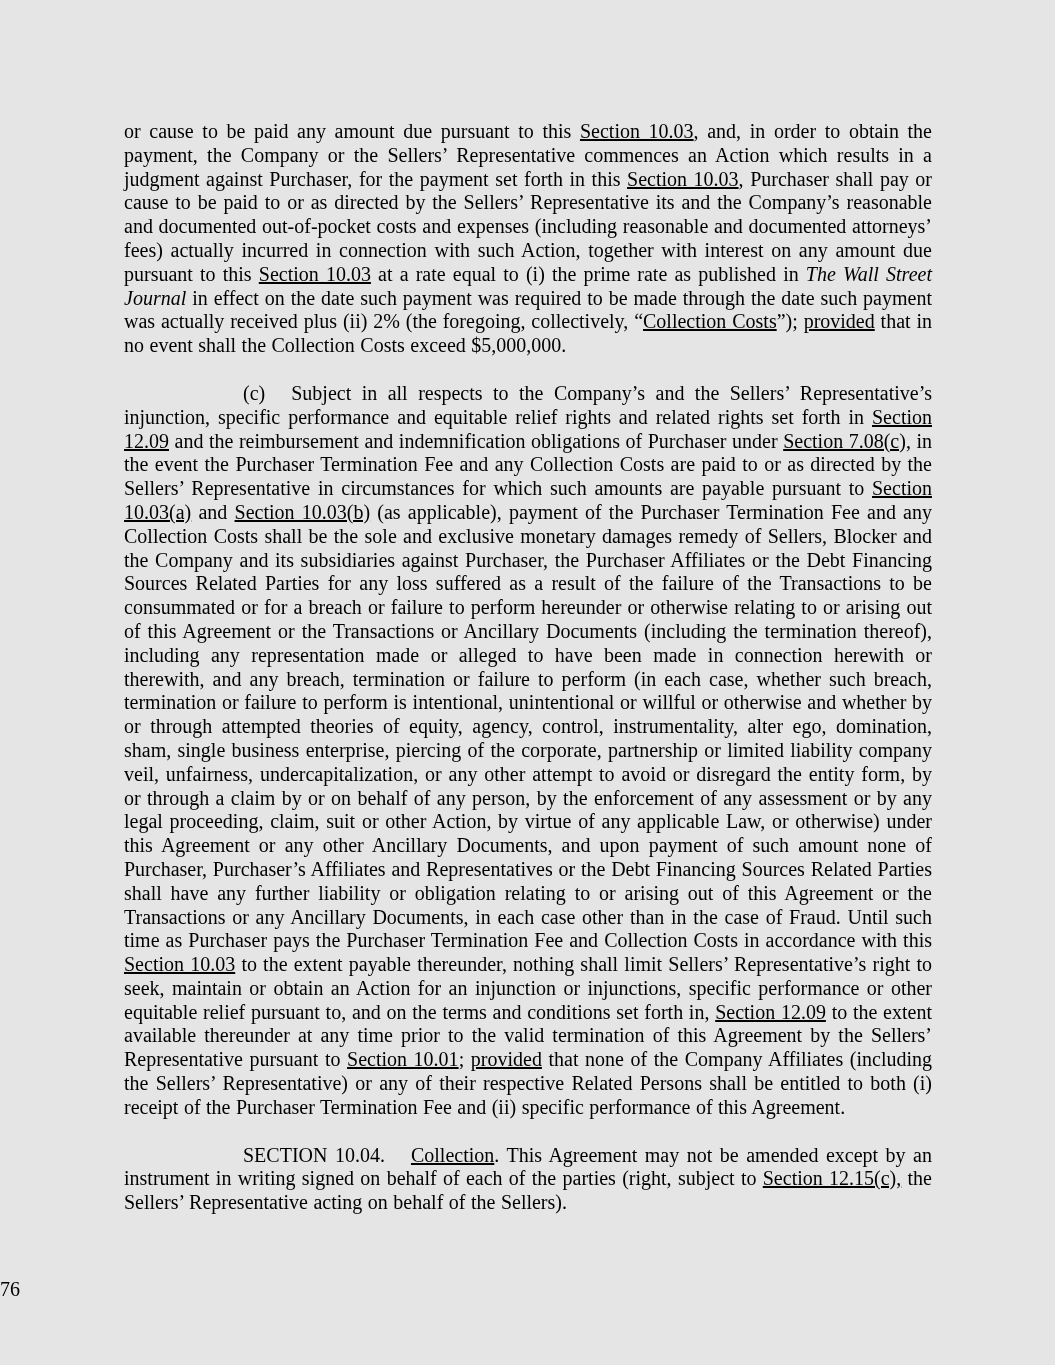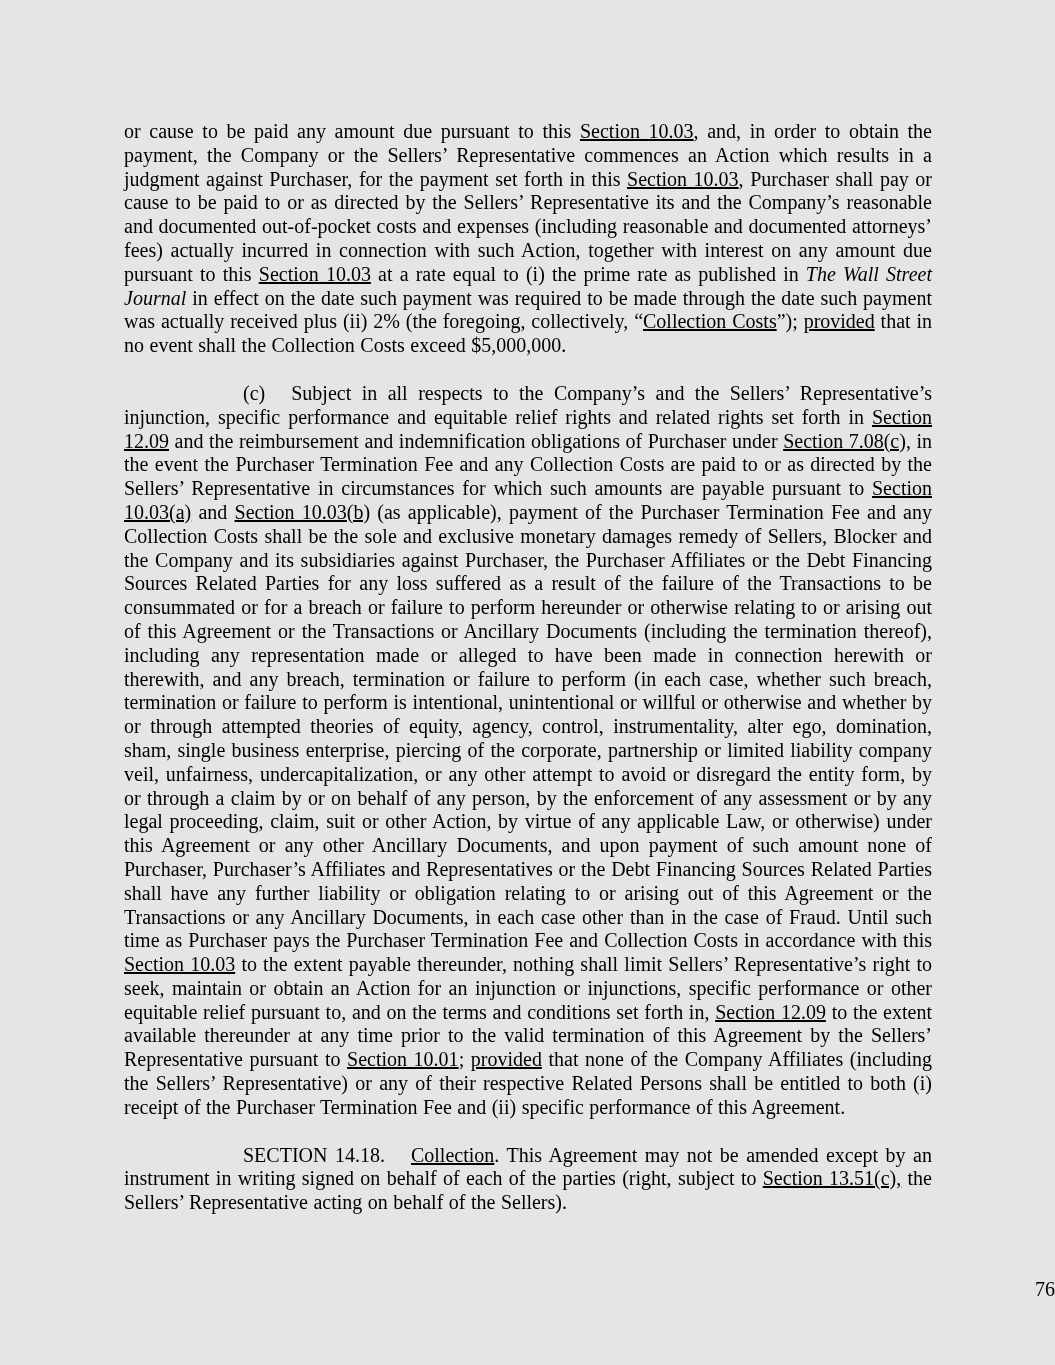--- a/index.html
+++ b/index.html
@@ -42,28 +42,28 @@
   .i { font-style: italic; }
   .tab {
     display: inline-block;
     width: 26px;
   }
   .page-number {
     position: absolute;
     left: 0;
     top: 1278px;
     width: 1055px;
-    text-align: right;
+    text-align: left;
     font-size: 20px;
     line-height: 23.8px;
   }
 </style>
 </head>
 <body>
 
 <div class="page">
   <div class="content">
       <p class="para"><span>or cause to be paid any amount due pursuant to this </span><span class="u">Section 10.03</span><span>, and, in order to obtain the payment, the Company or the Sellers’ Representative commences an Action which results in a judgment against Purchaser, for the payment set forth in this </span><span class="u">Section 10.03</span><span>, Purchaser shall pay or cause to be paid to or as directed by the Sellers’ Representative its and the Company’s reasonable and documented out-of-pocket costs and expenses (including reasonable and documented attorneys’ fees) actually incurred in connection with such Action, together with interest on any amount due pursuant to this </span><span class="u">Section 10.03</span><span> at a rate equal to (i) the prime rate as published in </span><span class="i">The Wall Street Journal</span><span> in effect on the date such payment was required to be made through the date such payment was actually received plus (ii) 2% (the foregoing, collectively, “</span><span class="u">Collection Costs</span><span>”); </span><span class="u">provided</span><span> that in no event shall the Collection Costs exceed $5,000,000.</span></p>
       <p class="para indent"><span>(c)</span><span class="tab"></span><span>Subject in all respects to the Company’s and the Sellers’ Representative’s injunction, specific performance and equitable relief rights and related rights set forth in </span><span class="u">Section 12.09</span><span> and the reimbursement and indemnification obligations of Purchaser under </span><span class="u">Section 7.08(c)</span><span>, in the event the Purchaser Termination Fee and any Collection Costs are paid to or as directed by the Sellers’ Representative in circumstances for which such amounts are payable pursuant to </span><span class="u">Section 10.03(a)</span><span> and </span><span class="u">Section 10.03(b)</span><span> (as applicable), payment of the Purchaser Termination Fee and any Collection Costs shall be the sole and exclusive monetary damages remedy of Sellers, Blocker and the Company and its subsidiaries against Purchaser, the Purchaser Affiliates or the Debt Financing Sources Related Parties for any loss suffered as a result of the failure of the Transactions to be consummated or for a breach or failure to perform hereunder or otherwise relating to or arising out of this Agreement or the Transactions or Ancillary Documents (including the termination thereof), including any representation made or alleged to have been made in connection herewith or therewith, and any breach, termination or failure to perform (in each case, whether such breach, termination or failure to perform is intentional, unintentional or willful or otherwise and whether by or through attempted theories of equity, agency, control, instrumentality, alter ego, domination, sham, single business enterprise, piercing of the corporate, partnership or limited liability company veil, unfairness, undercapitalization, or any other attempt to avoid or disregard the entity form, by or through a claim by or on behalf of any person, by the enforcement of any assessment or by any legal proceeding, claim, suit or other Action, by virtue of any applicable Law, or otherwise) under this Agreement or any other Ancillary Documents, and upon payment of such amount none of Purchaser, Purchaser’s Affiliates and Representatives or the Debt Financing Sources Related Parties shall have any further liability or obligation relating to or arising out of this Agreement or the Transactions or any Ancillary Documents, in each case other than in the case of Fraud.  Until such time as Purchaser pays the Purchaser Termination Fee and Collection Costs in accordance with this </span><span class="u">Section 10.03</span><span> to the extent payable thereunder, nothing shall limit Sellers’ Representative’s right to seek, maintain or obtain an Action for an injunction or injunctions, specific performance or other equitable relief pursuant to, and on the terms and conditions set forth in, </span><span class="u">Section 12.09</span><span> to the extent available thereunder at any time prior to the valid termination of this Agreement by the Sellers’ Representative pursuant to </span><span class="u">Section 10.01</span><span>; </span><span class="u">provided</span><span> that none of the Company Affiliates (including the Sellers’ Representative) or any of their respective Related Persons shall be entitled to both (i) receipt of the Purchaser Termination Fee and (ii) specific performance of this Agreement.</span></p>
-      <p class="para indent"><span>SECTION 14.18.</span><span class="tab"></span><span class="u">Collection</span><span>.  This Agreement may not be amended except by an instrument in writing signed on behalf of each of the parties (right, subject to </span><span class="u">Section 13.51(c),</span><span> the Sellers’ Representative acting on behalf of the Sellers).</span></p>
+      <p class="para indent"><span>SECTION 10.04.</span><span class="tab"></span><span class="u">Collection</span><span>.  This Agreement may not be amended except by an instrument in writing signed on behalf of each of the parties (right, subject to </span><span class="u">Section 12.15(c),</span><span> the Sellers’ Representative acting on behalf of the Sellers).</span></p>
     </div>
   <div class="page-number">76</div>
 </div>
 
 </body></html>

